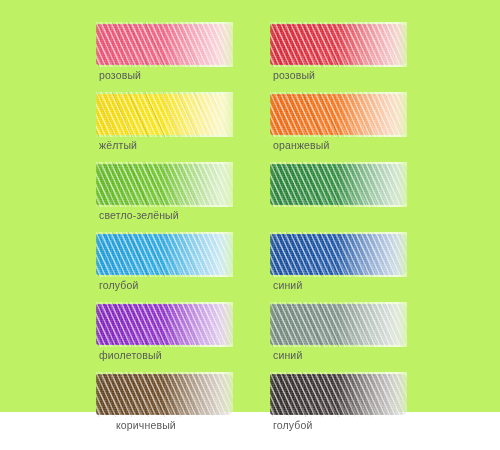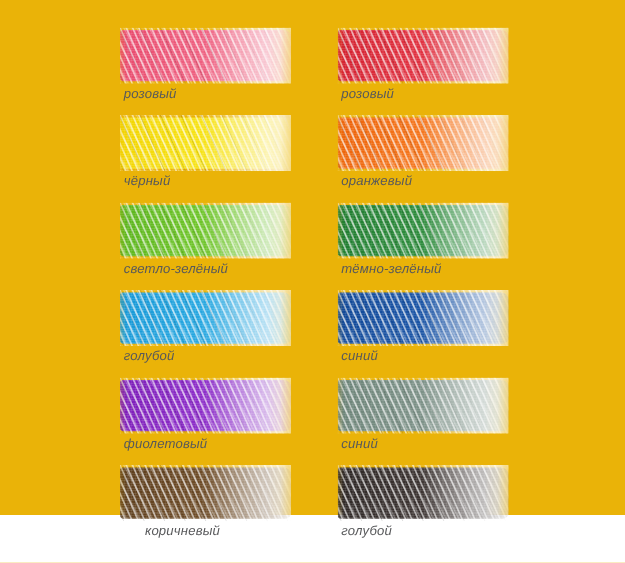--- a/index.html
+++ b/index.html
@@ -13,22 +13,21 @@
     height: 450px;
     overflow: hidden;
     font-family: "Liberation Sans", sans-serif;
     -webkit-font-smoothing: antialiased;
   }
 
   .sheet {
     position: relative;
     width: 500px;
     height: 412px;
-    background: #eab308;
-    font-style: italic;
+    background: #bef264;
   }
 
   .grid {
     position: absolute;
     left: 96px;
     top: 22px;
     width: 312px;
     display: grid;
     grid-template-columns: 137px 137px;
     column-gap: 37px;
@@ -189,21 +188,21 @@
     <div class="cell">
       <div class="swatch-wrap">
         <div class="swatch">
           <div class="base" style="background: linear-gradient(100deg, rgb(242, 212, 0) 0%, rgb(247, 226, 21) 42%, rgb(247, 226, 21) 66%, rgb(242, 212, 0) 100%);"></div>
           <div class="grain"></div>
           <div class="hatch"></div>
           <div class="strokes"></div>
           <div class="fade"></div>
         </div>
       </div>
-      <div class="label" style="color: rgb(88, 89, 91);">чёрный</div>
+      <div class="label" style="color: rgb(88, 89, 91);">жёлтый</div>
     </div>
 
     <div class="cell">
       <div class="swatch-wrap">
         <div class="swatch">
           <div class="base" style="background: linear-gradient(100deg, rgb(236, 98, 9) 0%, rgb(244, 116, 27) 42%, rgb(244, 116, 27) 66%, rgb(236, 98, 9) 100%);"></div>
           <div class="grain"></div>
           <div class="hatch"></div>
           <div class="strokes"></div>
           <div class="fade"></div>
@@ -228,21 +227,20 @@
     <div class="cell">
       <div class="swatch-wrap">
         <div class="swatch">
           <div class="base" style="background: linear-gradient(100deg, rgb(31, 124, 47) 0%, rgb(45, 139, 60) 42%, rgb(45, 139, 60) 66%, rgb(31, 124, 47) 100%);"></div>
           <div class="grain"></div>
           <div class="hatch"></div>
           <div class="strokes"></div>
           <div class="fade"></div>
         </div>
       </div>
-      <div class="label" style="color: rgb(88, 89, 91);">тёмно-зелёный</div>
     </div>
 
     <div class="cell">
       <div class="swatch-wrap">
         <div class="swatch">
           <div class="base" style="background: linear-gradient(100deg, rgb(21, 151, 214) 0%, rgb(39, 167, 224) 42%, rgb(39, 167, 224) 66%, rgb(21, 151, 214) 100%);"></div>
           <div class="grain"></div>
           <div class="hatch"></div>
           <div class="strokes"></div>
           <div class="fade"></div>

